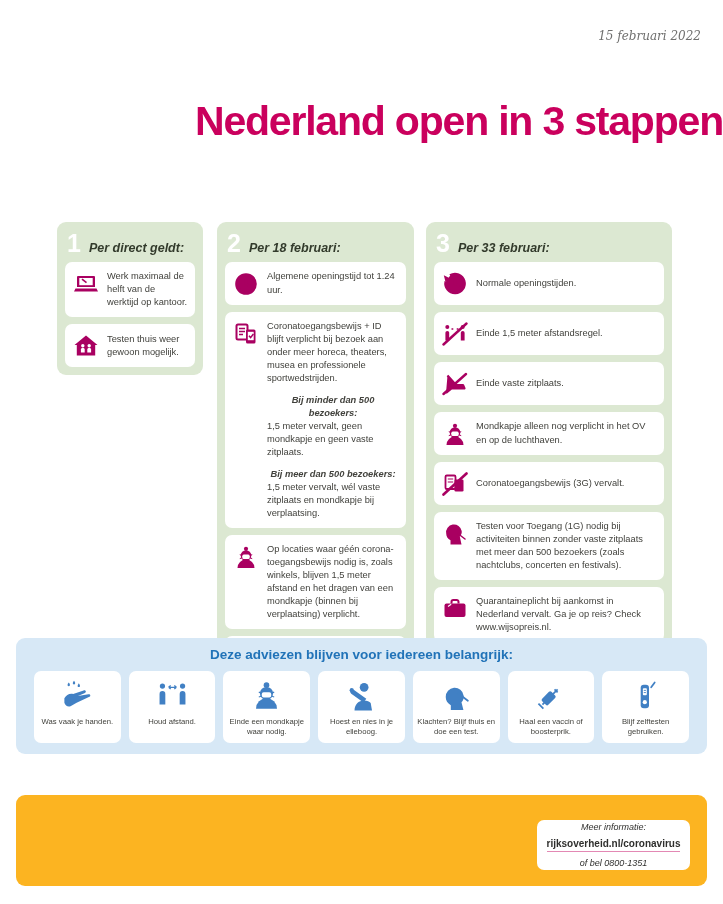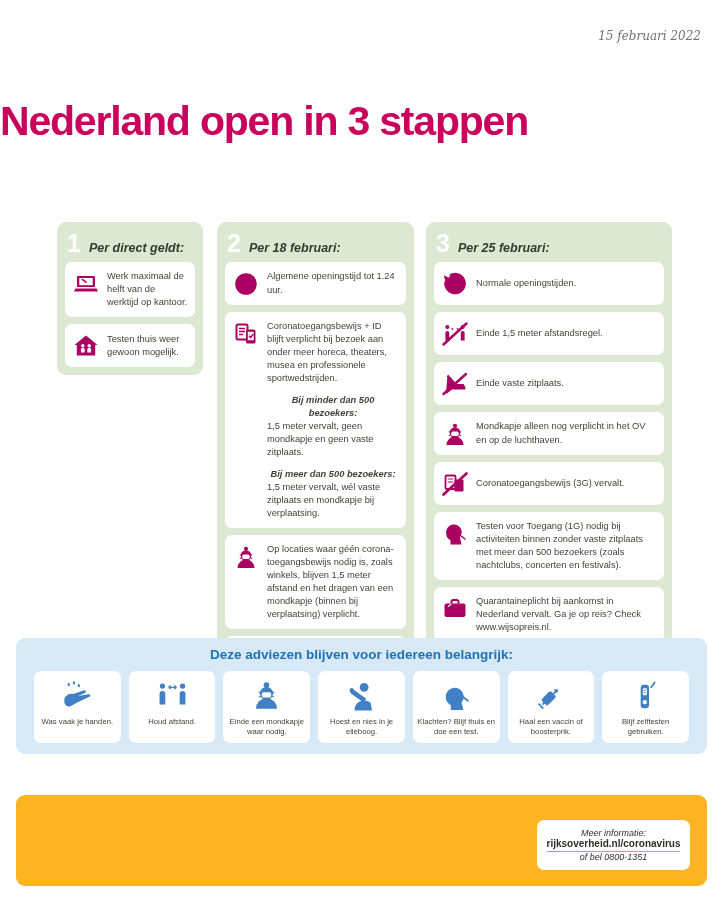--- a/index.html
+++ b/index.html
@@ -8,21 +8,21 @@
     width:723px; height:904px; position:relative; background:#fff;
     font-family:"Liberation Sans", sans-serif; overflow:hidden;
   }
   .date {
     position:absolute; top:29px; right:22px; margin:0;
     font-family:"DejaVu Serif", serif; font-style:italic;
     font-size:12px; color:var(--date-gray,#6f6f6e);
   }
   .title {
     position:absolute; top:98px; left:0; width:100%; margin:0;
-    text-align:left; font-size:41px; font-weight:bold;
+    text-align:right; font-size:41px; font-weight:bold;
     letter-spacing:-1.2px; color:var(--accent-pink,#ca005d);
   }
   
   .steps { position:absolute; top:222px; left:57px; display:flex; align-items:flex-start; }
   .col { background:var(--panel-green,#dce8d2); border-radius:9px; padding:8px; }
   .col-1 { width:146px; margin-right:14px; }
   .col-2 { width:197px; margin-right:12px; }
   .col-3 { width:246px; }
   .step-head { display:flex; align-items:baseline; gap:8px; padding:3px 2px 7px 2px; }
   .step-num { font-size:25px; font-weight:bold; color:#fff; line-height:.85; }
@@ -61,21 +61,21 @@
     color:var(--text-dark,#42423d);
   }
   
   .footer-bar {
     position:absolute; top:795px; left:16px; width:691px; height:91px;
     background:var(--footer-yellow,#fcb421); border-radius:9px;
   }
   .info-card {
     position:absolute; top:25px; right:17px; width:153px; height:50px;
     background:#fff; border-radius:7px; display:flex; flex-direction:column;
-    align-items:center; justify-content:center; gap:0;
+    align-items:center; justify-content:center; gap:6px;
   }
   .info-label, .info-phone { margin:0; font-style:italic; font-size:9px; color:#2f2f2d; }
   .info-link {
     font-weight:bold; font-size:10px; color:#2f2f2d; text-decoration:none;
     border-bottom:1.5px solid var(--link-underline,#e388b4); line-height:1.25; cursor:pointer;
   }
 </style>
 </head>
 <body style="--accent-pink: #ca005d; --icon-magenta: #a90061; --panel-green: #dce8d2; --advice-bg: #d7e8f6; --advice-blue: #2173b8; --icon-blue: #4180c4; --footer-yellow: #fcb421; --text-dark: #42423d; --date-gray: #6f6f6e; --link-underline: #e388b4;">
 
@@ -166,21 +166,21 @@
             <path d="M9.5 20.8v-2.6a3.5 3.5 0 0 1 7 0v2.6z" fill="#fff"></path>
           </svg>
       </span>
       <p class="ctext">Na corona-infectie ga je 5 dagen in isolatie. Je mag naar buiten als de laatste 24 uur klachtenvrij zijn.</p>
     </div>
   </div>
 
   <div class="col col-3">
     <div class="step-head">
       <span class="step-num">3</span>
-      <span class="step-title">Per 25 februari:</span>
+      <span class="step-title">Per 33 februari:</span>
     </div>
     <div class="card">
       <span class="icon">
         <svg viewBox="0 0 26 26" fill="none">
             <path d="M8.2 4.6A9.3 9.3 0 1 1 4 10.4" stroke="currentColor" stroke-width="3"></path>
             <path d="M1.8 4.2l1.6 6.4 6-2.6z" fill="currentColor"></path>
             <path d="M13 13V7.8M13 13l4 2.2" stroke="currentColor" stroke-width="2.2" stroke-linecap="round"></path>
           </svg>
       </span>
       <p class="ctext">Normale openingstijden.</p>

